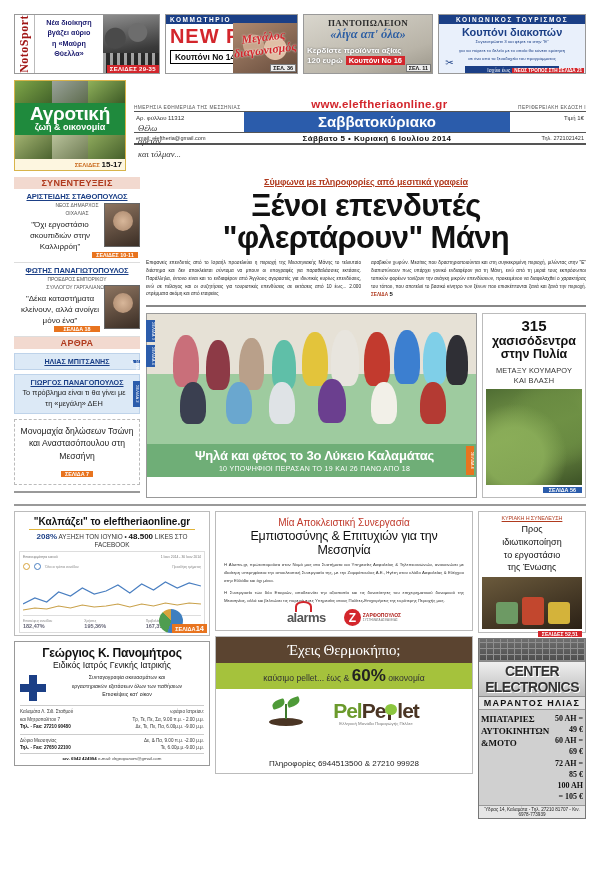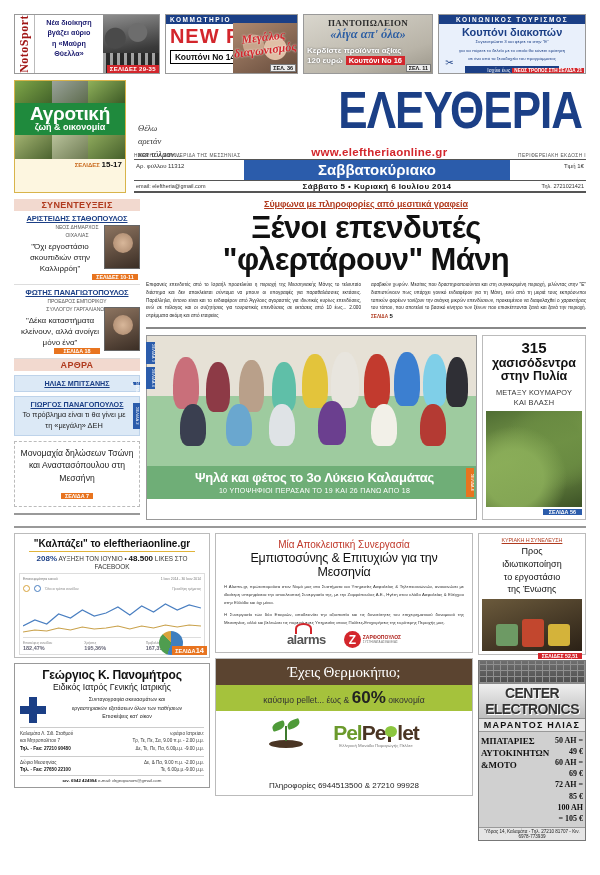--- a/index.html
+++ b/index.html
@@ -363,23 +363,20 @@
         <span class="num">15-17</span>
       </div>
     </div>
 
     <div class="masthead-right">
       <div class="motto">
         <div>Θέλω</div>
         <div>αρετάν</div>
         <div>και τόλμαν...</div>
       </div>
-      <div class="logo-wrap">
-        <div class="logo">ΕΛΕΥΘΕΡΙΑ</div>
-      </div>
       <div class="ml-line">
         <div class="ml-left">ΗΜΕΡΗΣΙΑ ΕΦΗΜΕΡΙΔΑ ΤΗΣ ΜΕΣΣΗΝΙΑΣ</div>
         <div class="ml-site">www.eleftheriaonline.gr</div>
         <div class="ml-right">ΠΕΡΙΦΕΡΕΙΑΚΗ ΕΚΔΟΣΗ Ι</div>
       </div>
       <div class="ml2">
         <div class="ml2-l">Αρ. φύλλου 11312</div>
         <div class="ml2-c">Σαββατοκύριακο</div>
         <div class="ml2-r">Τιμή 1€</div>
       </div>

